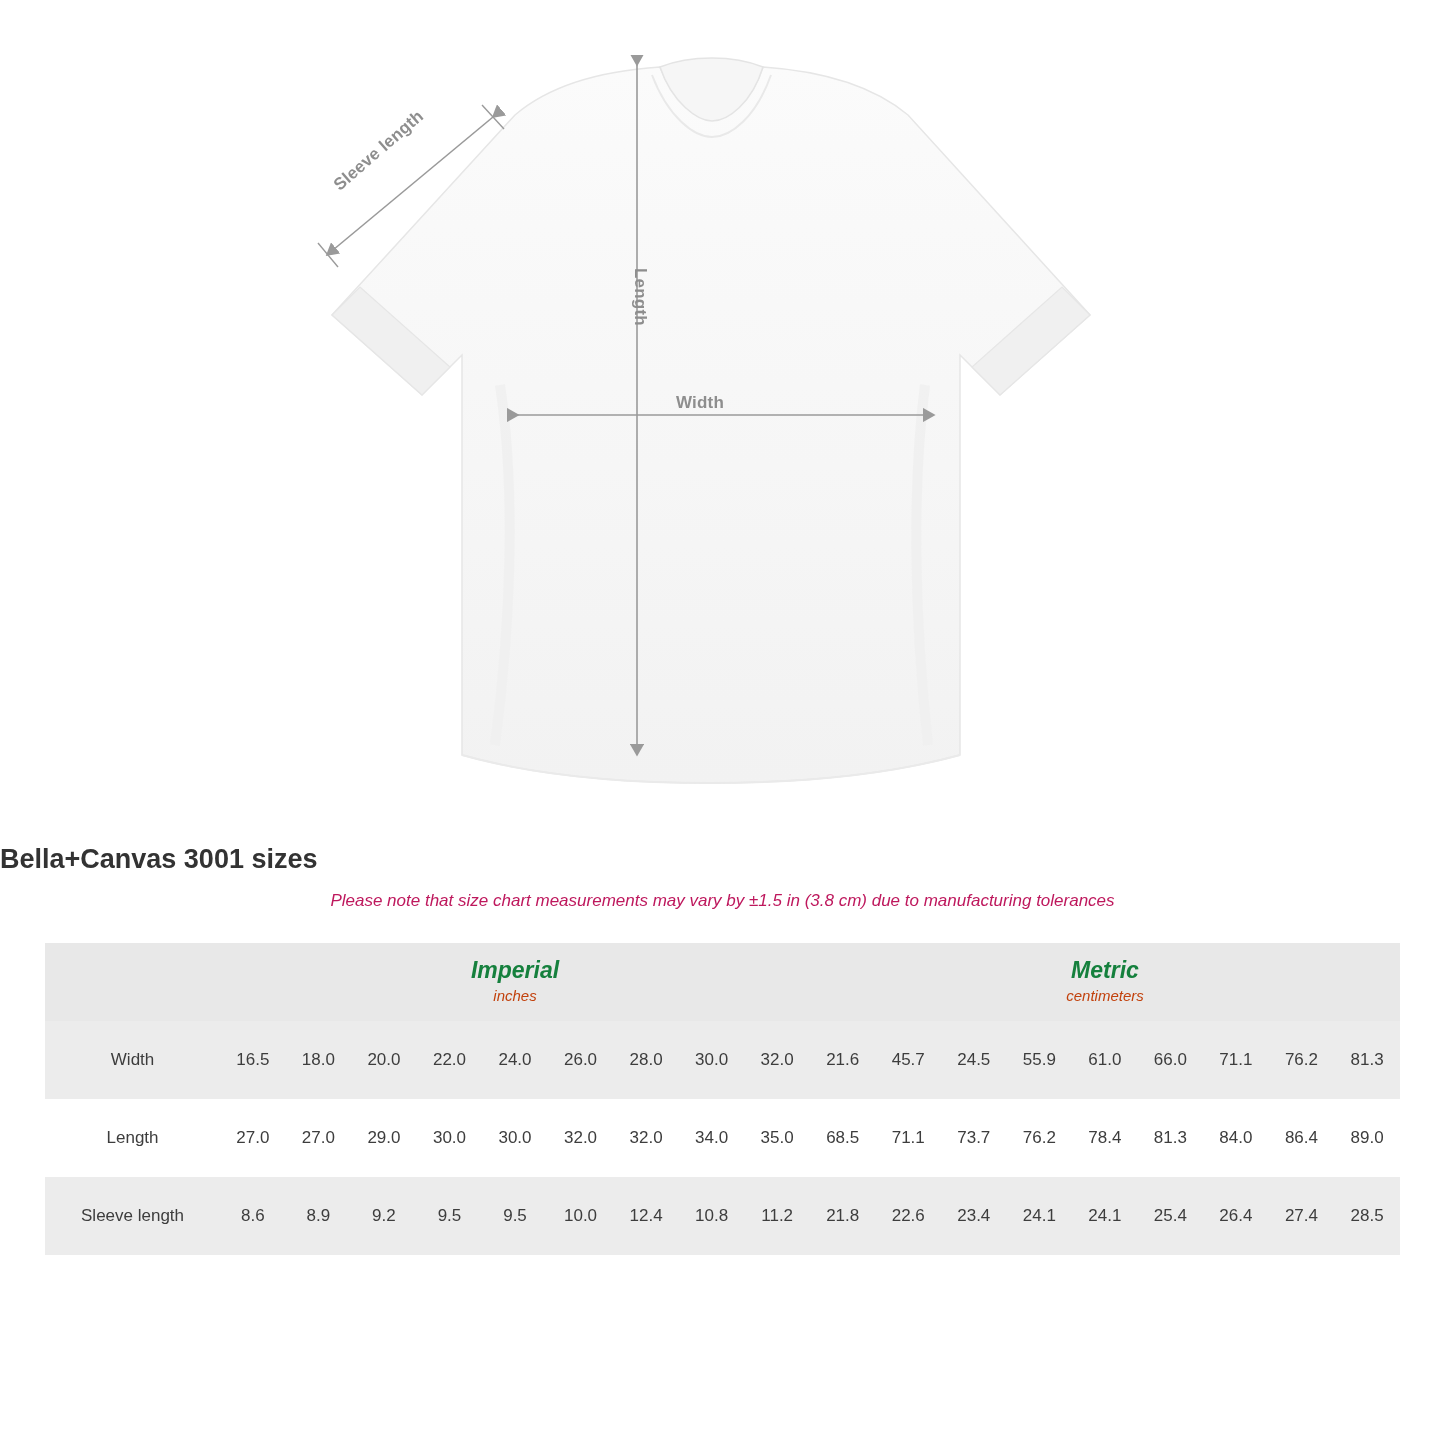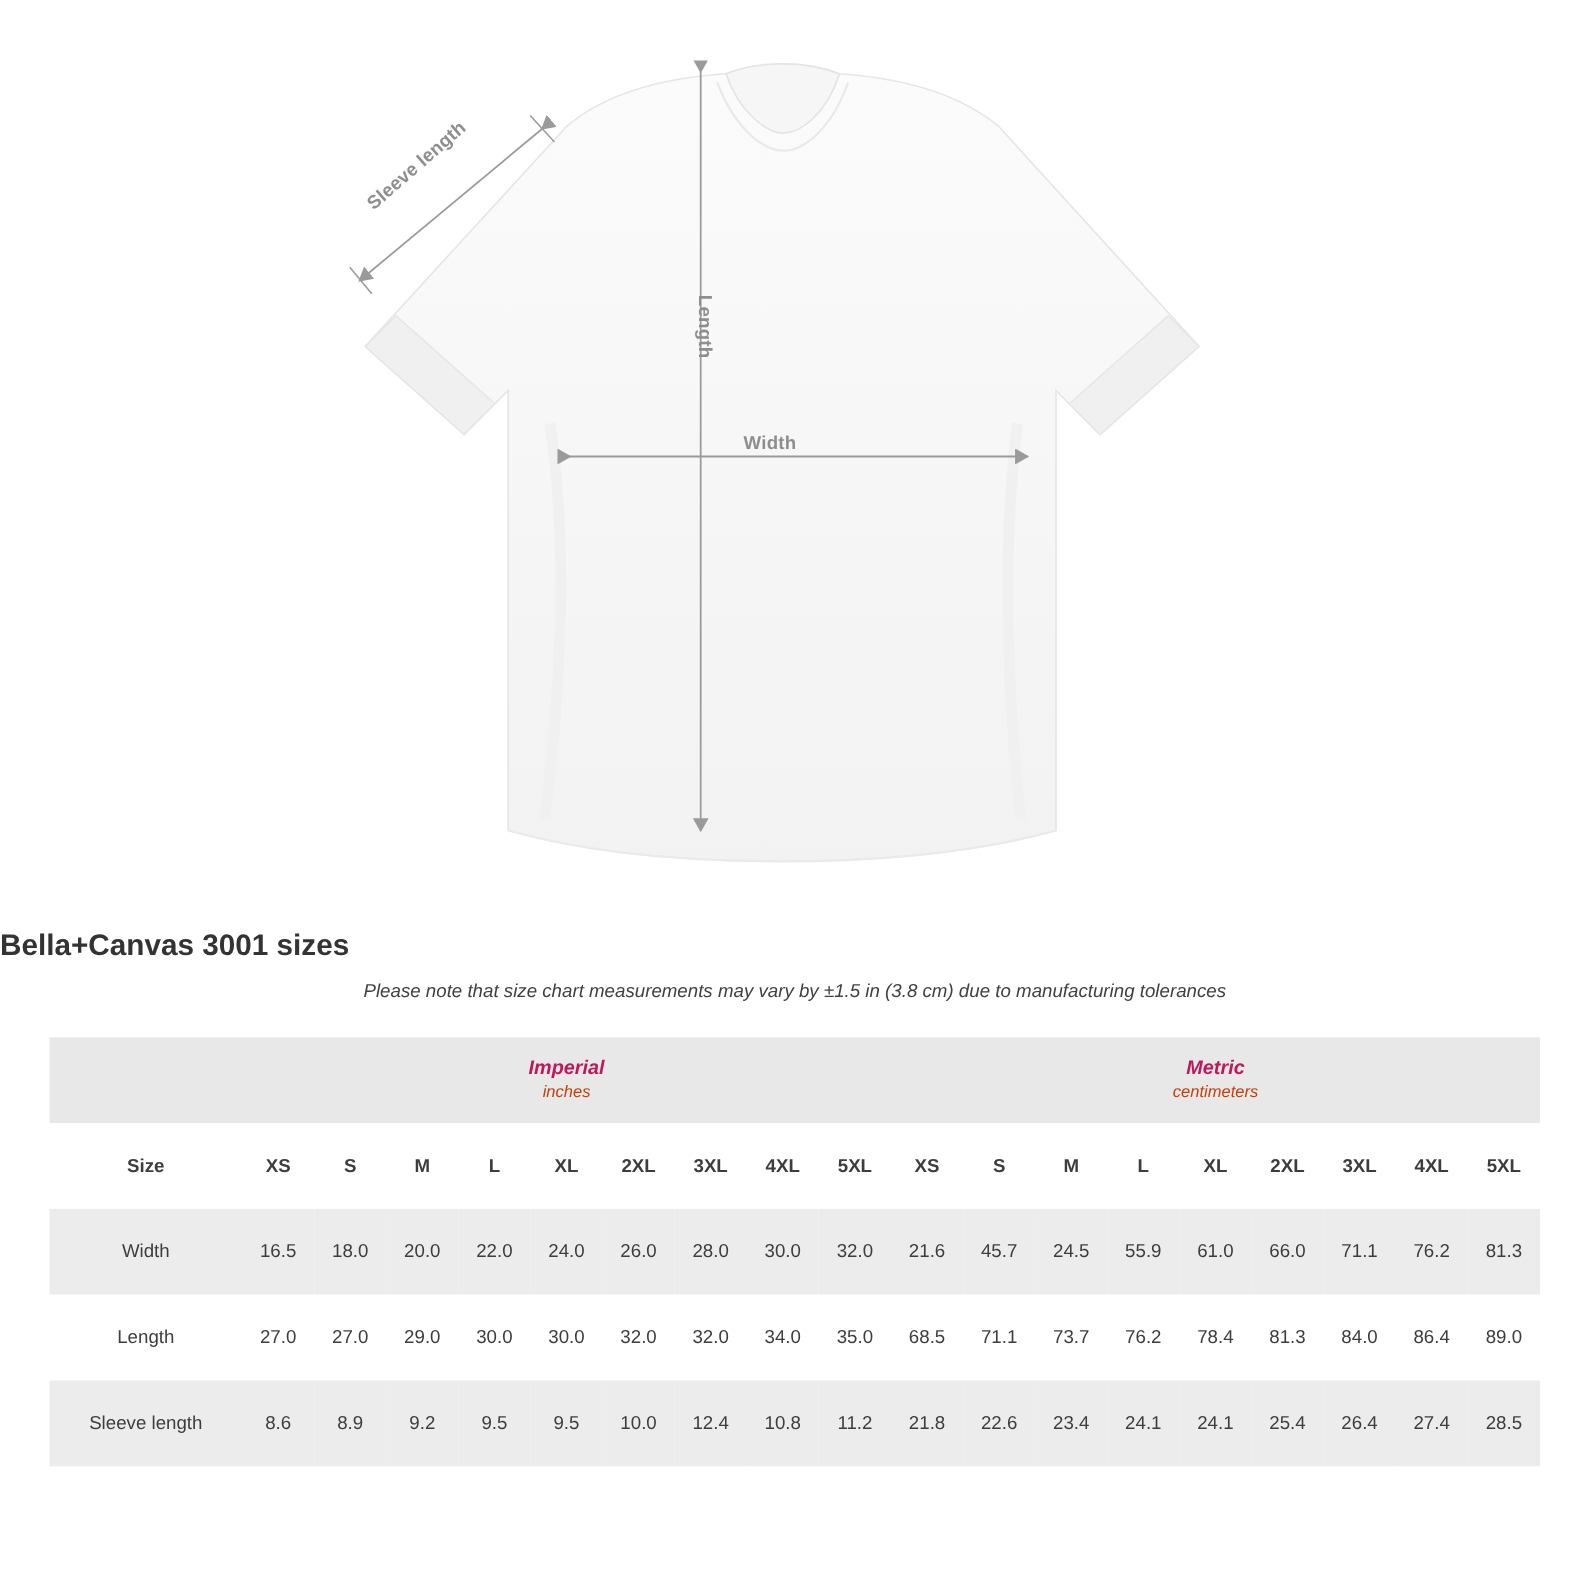--- a/index.html
+++ b/index.html
@@ -72,21 +72,21 @@
   .heading {
     font-size: 27px;
     font-weight: bold;
     color: #333333;
     margin-top: 24px;
   }
   .subheading {
     text-align: center;
     font-size: 17px;
     font-style: italic;
-    color: #404040;
+    color: #be185d;
     margin-top: 16px;
   }
 
   
   .table-wrap {
     margin: 32px 45px 0 45px;
   }
   table.sizes {
     border-collapse: collapse;
     width: 1355px;
@@ -99,24 +99,24 @@
     color: #3d3d3d;
     font-weight: normal;
     padding: 0;
     height: 78px;
   }
   .unit-head {
     background: #e8e8e8;
     height: 104px;
   }
   .unit-title {
-    font-size: 18px;
+    font-size: 23px;
     font-style: italic;
     font-weight: bold;
-    color: #be185d;
+    color: #15803d;
     line-height: 1.25;
   }
   .unit-sub {
     font-size: 15px;
     font-style: italic;
     color: #c2410c;
     line-height: 1.6;
   }
   tr.row-head td {
     background: #ffffff;
@@ -229,41 +229,20 @@
           <td class="unit-head" colspan="9">
             <div class="unit-title">Imperial</div>
             <div class="unit-sub">inches</div>
           </td>
           <td class="unit-head" colspan="9">
             <div class="unit-title">Metric</div>
             <div class="unit-sub">centimeters</div>
           </td>
         </tr>
 
-        <tr class="row-head">
-          <td class="rowlabel">Size</td>
-          <td>XS</td>
-          <td>S</td>
-          <td>M</td>
-          <td>L</td>
-          <td>XL</td>
-          <td>2XL</td>
-          <td>3XL</td>
-          <td>4XL</td>
-          <td>5XL</td>
-          <td>XS</td>
-          <td>S</td>
-          <td>M</td>
-          <td>L</td>
-          <td>XL</td>
-          <td>2XL</td>
-          <td>3XL</td>
-          <td>4XL</td>
-          <td>5XL</td>
-        </tr>
 
         <tr class="row-alt">
           <td class="rowlabel">Width</td>
           <td>16.5</td>
           <td>18.0</td>
           <td>20.0</td>
           <td>22.0</td>
           <td>24.0</td>
           <td>26.0</td>
           <td>28.0</td>

